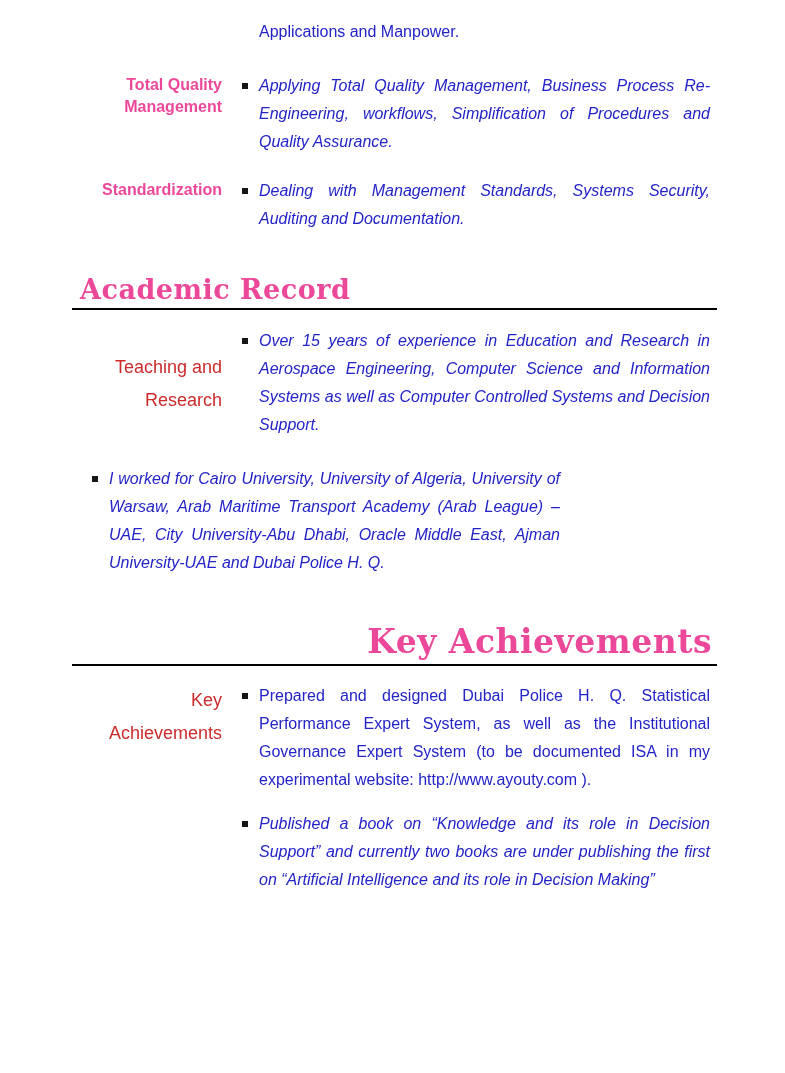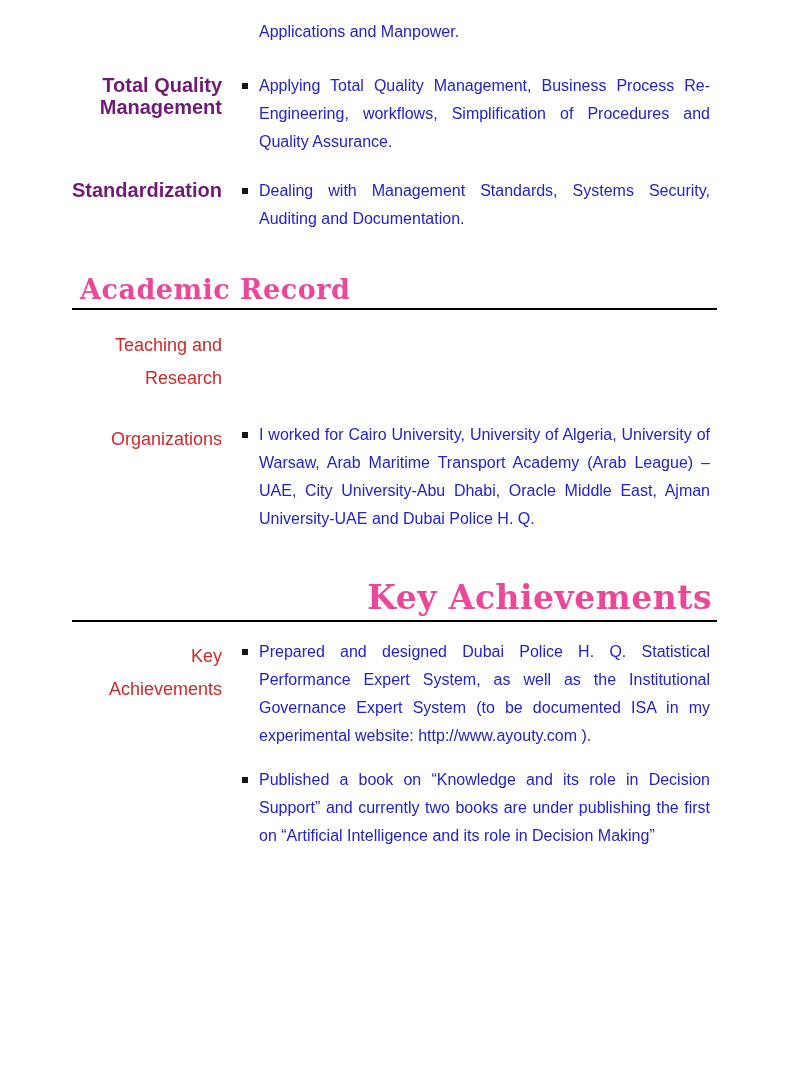--- a/index.html
+++ b/index.html
@@ -34,23 +34,23 @@
   
   .row { display: flex; }
   .label-col {
     width: 150px;
     flex: 0 0 150px;
     text-align: right;
     box-sizing: border-box;
   }
   .label-bold {
     font-weight: bold;
-    font-size: 20px;
+    font-size: 16px;
     line-height: 22px;
-    color: #701a75;
+    color: #ec4899;
     padding-top: 2px;
   }
   .label-reg {
     font-size: 18px;
     line-height: 33px;
     color: #CC2B2B;
     padding-top: 2px;
   }
   .label-narrow { padding-left: 22px; }
 
@@ -62,21 +62,21 @@
   ul.items { list-style: none; margin: 0; padding: 0; }
   li.item {
     position: relative;
     padding-left: 19px;
     text-align: justify;
     font-size: 16px;
     line-height: 28px;
     color: #2323C8;
     margin-bottom: 16px;
   }
-  li.item:last-child { margin-bottom: 0; }
+  li.item:last-child { margin-bottom: 0; font-style: italic; }
   .bullet {
     position: absolute;
     left: 2px;
     top: 11px;
     width: 6px;
     height: 6px;
     background: #161616;
   }
 
   
@@ -141,24 +141,31 @@
       </div>
     </div>
 
     <div class="h1block">
       <div class="section-heading">Academic Record</div>
       <div class="rule"></div>
     </div>
 
     <div class="row r-teach">
       <div class="label-col label-reg">Teaching and Research</div>
+      <div class="body-col">
+        <ul class="items">
+          <li class="item">
+            <span class="bullet"></span>
+            <span>Over 15 years of experience in Education and Research in Aerospace Engineering, Computer Science and Information Systems as well as Computer Controlled Systems and Decision Support.</span>
+          </li>
+        </ul>
+      </div>
     </div>
 
     <div class="row r-org">
-      <div class="label-col label-reg">Organizations</div>
       <div class="body-col">
         <ul class="items">
           <li class="item">
             <span class="bullet"></span>
             <span>I worked for Cairo University, University of Algeria, University of Warsaw, Arab Maritime Transport Academy (Arab League) – UAE, City University-Abu Dhabi, Oracle Middle East, Ajman University-UAE and Dubai Police H. Q.</span>
           </li>
         </ul>
       </div>
     </div>
 

